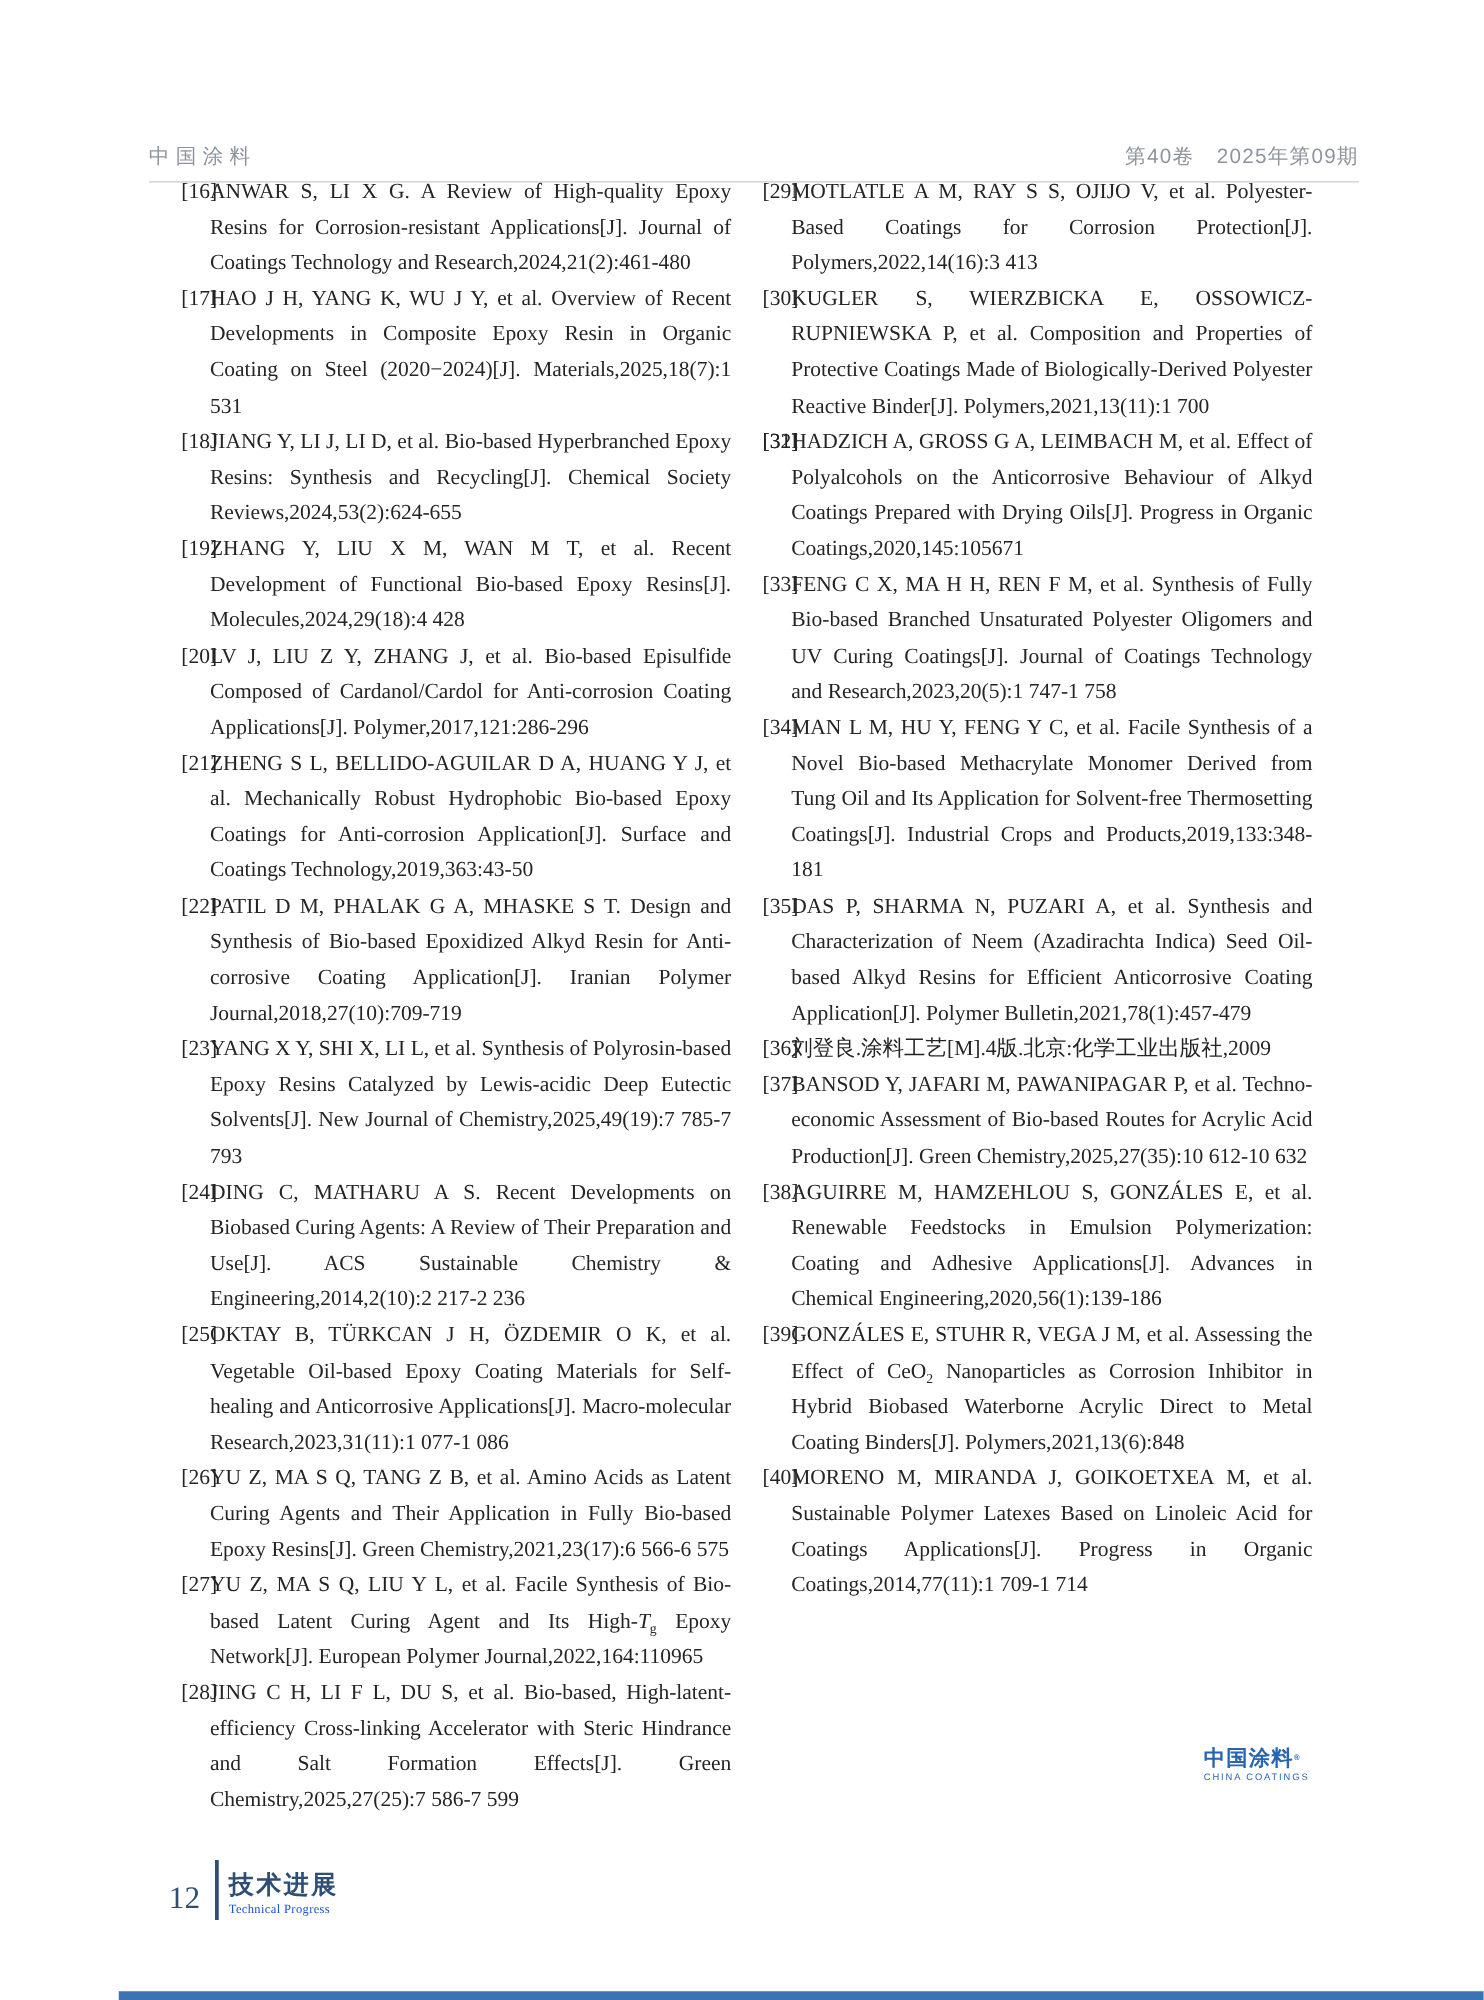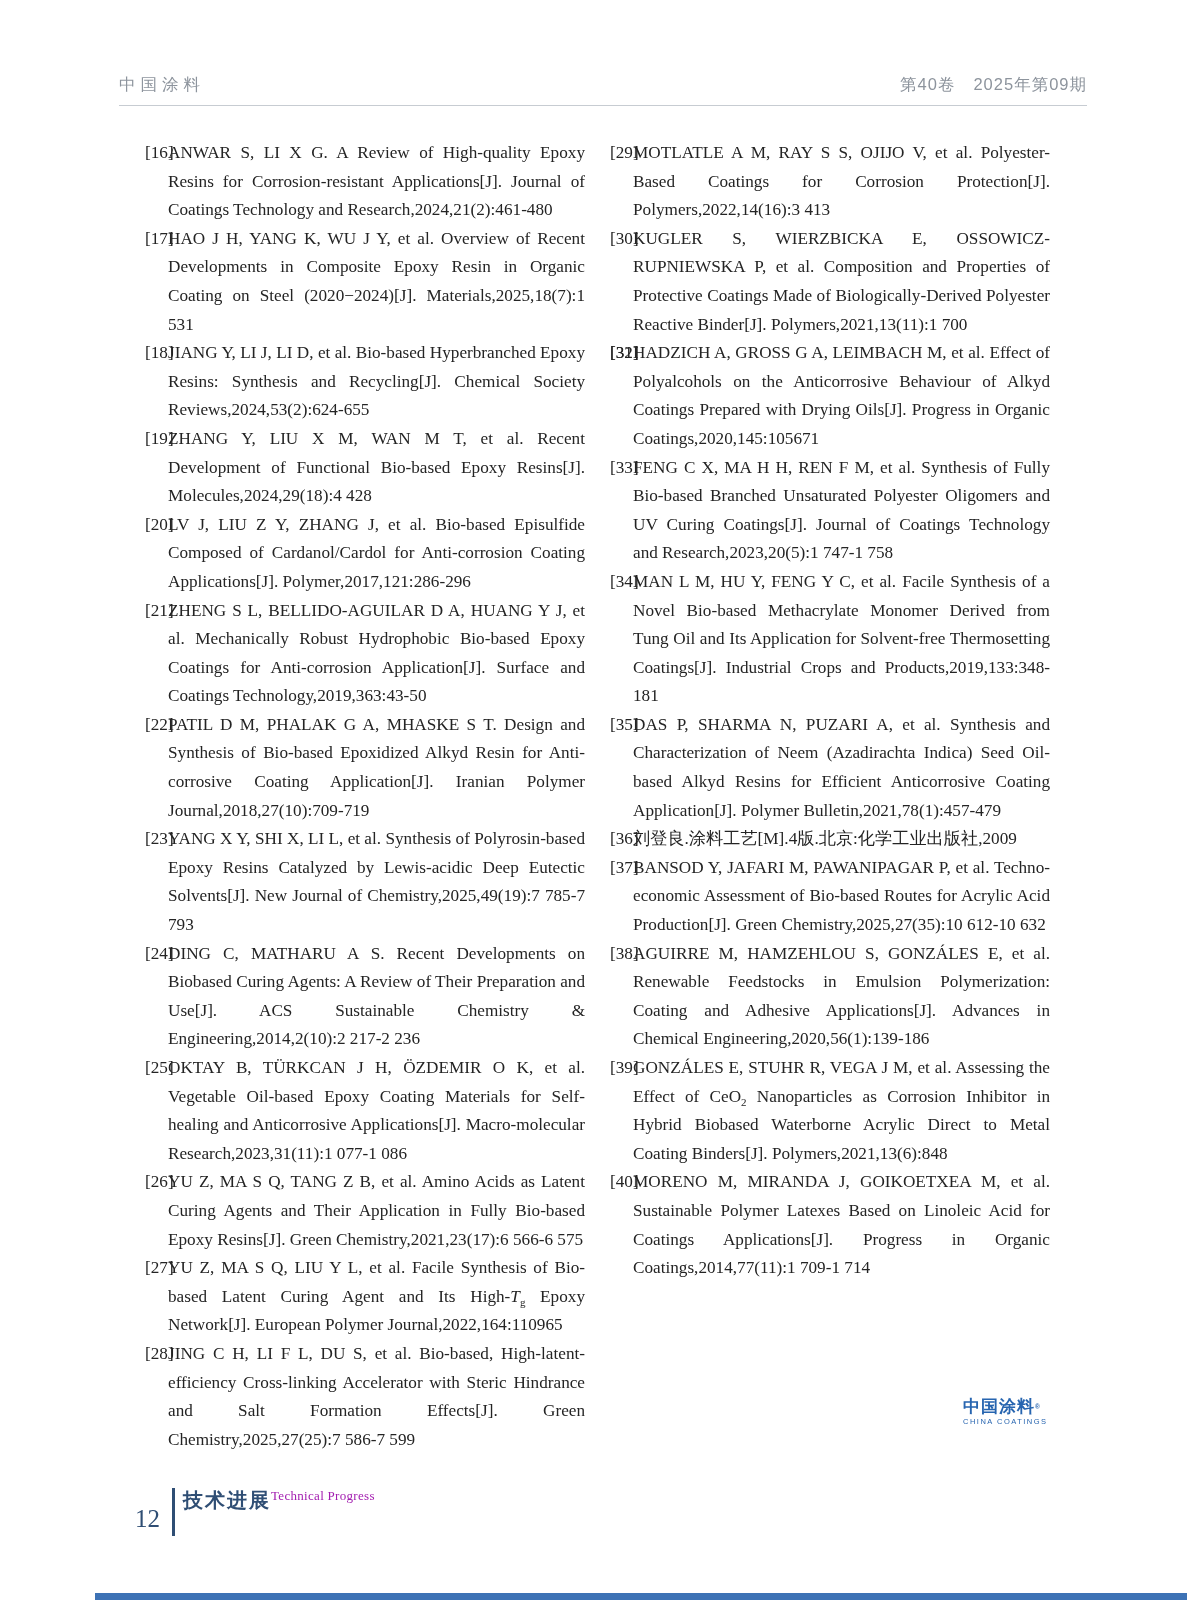--- a/index.html
+++ b/index.html
@@ -13,21 +13,21 @@
   
   .page-header {
     position:absolute; top:74px; left:119px; right:100px;
     display:flex; justify-content:space-between; align-items:flex-end;
     font-family:"Liberation Sans","DejaVu Sans",sans-serif;
     font-size:16.5px; color:var(--header-gray,#8d949d);
     padding-bottom:9px;
     border-bottom:1.5px solid #c7ccd2;
   }
   .journal-name { letter-spacing:5px; }
-  .issue-info { letter-spacing:1px; }
+  .issue-info { letter-spacing:1px;margin-top:40px; }
   .issue-info .vol { margin-right:18px; }
 
   
   .ref-columns {
     position:absolute; top:139px; left:133px;
     display:flex; gap:13px;
   }
   .ref-col { width:452px; }
   .ref {
     position:relative; padding-left:35px;
@@ -53,28 +53,28 @@
     position:absolute; left:135px; top:1488px;
     display:flex; align-items:stretch;
     color:var(--accent-navy,#2f4e74);
   }
   .page-number {
     font-size:25px; align-self:flex-end;
     padding-bottom:3px; margin-right:12px;
     font-family:"Liberation Serif","DejaVu Serif",serif;
   }
   .footer-divider { width:3px; height:48px; background:var(--accent-navy,#2f4e74); margin-right:8px; }
-  .footer-section { display:flex; justify-content:flex-end; }
+  .footer-section { display:flex; flex-direction:column; justify-content:flex-end; }
   .section-cn {
     font-family:"Liberation Sans","DejaVu Sans",sans-serif;
     font-size:20px; font-weight:bold; letter-spacing:2px; line-height:24px;
   }
   .section-en {
     font-family:"Liberation Serif","DejaVu Serif",serif;
-    font-size:13px; line-height:16px; color:#a21caf; letter-spacing:0.3px;
+    font-size:10px; line-height:16px; color:#1d4ed8; letter-spacing:0.3px;
   }
 
   
   .bottom-bar {
     position:absolute; bottom:0; left:95px; right:0; height:7px;
     background:var(--bottom-bar-blue,#3d72b5);
   }
 </style>
 </head>
 <body>

